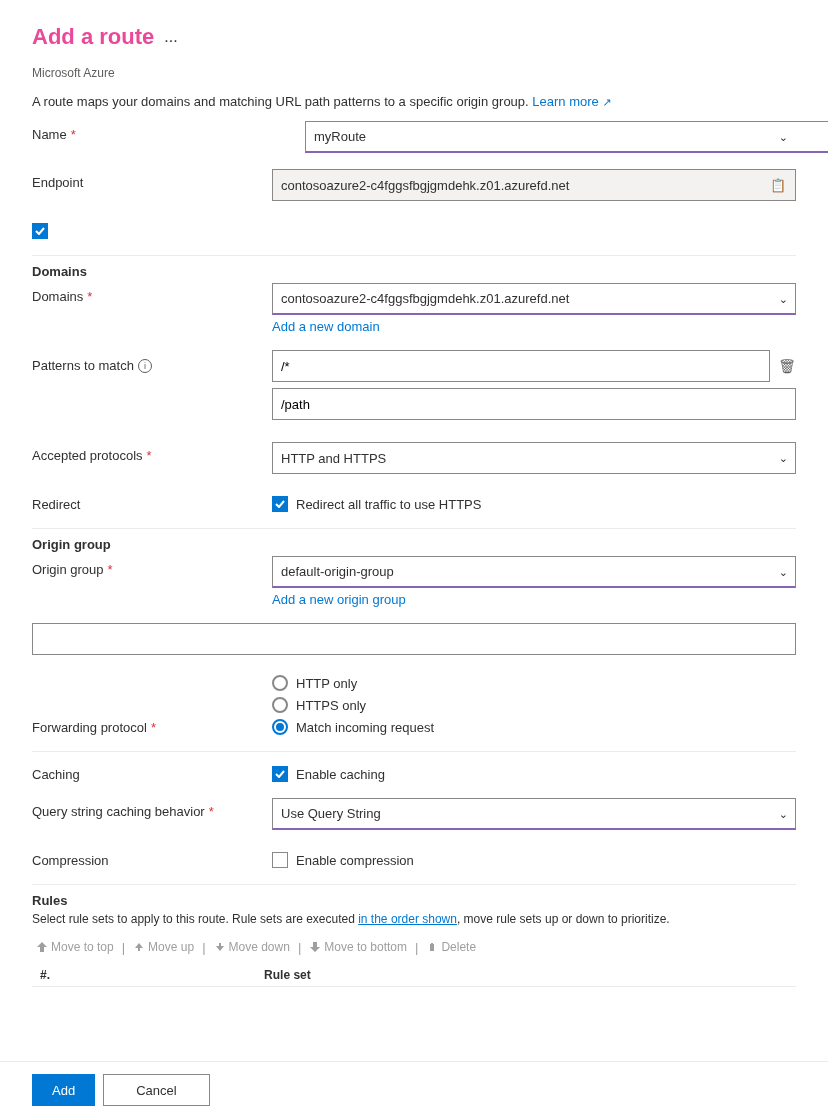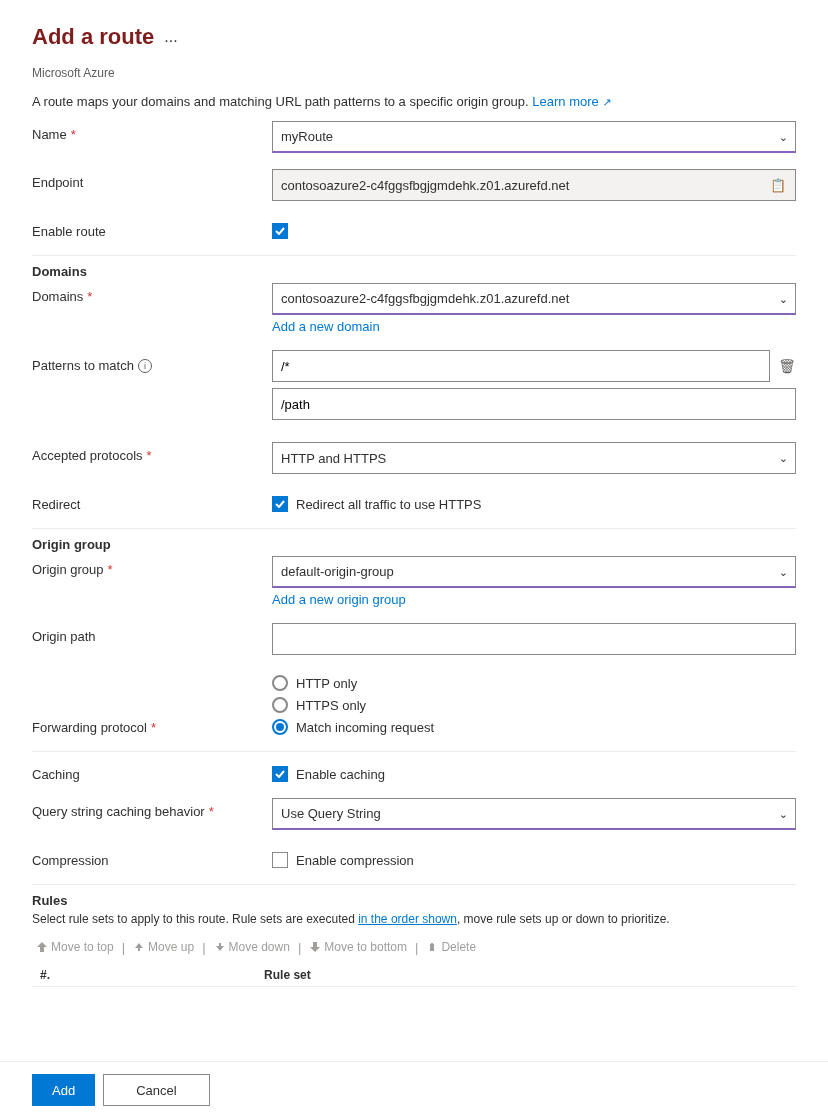--- a/index.html
+++ b/index.html
@@ -1,27 +1,27 @@
 <!DOCTYPE html>
 <html><head>
   <meta charset="utf-8">
   <style>
     * { box-sizing: border-box; margin: 0; padding: 0; }
     body { font-family: 'Segoe UI', Arial, sans-serif; font-size: 13px; color: #323130; background: #fff; }
     .page { max-width: 828px; padding: 24px 32px 32px 32px; }
-    .page-title { font-size: 22px; font-weight: 600; color: #7f1d1d; display: flex; align-items: center; gap: 8px; }
+    .page-title { font-size: 22px; font-weight: 600; color: #ec4899; display: flex; align-items: center; gap: 8px; }
     .page-subtitle { font-size: 12px; color: #605e5c; margin-top: 16px; }
     .description { font-size: 13px; color: #323130; margin-top: 14px; margin-bottom: 12px; }
     .description a { color: #0078d4; text-decoration: none; }
     .form-row { display: flex; align-items: flex-start; margin-bottom: 16px; }
     .form-label { width: 240px; min-width: 240px; font-size: 13px; color: #323130; padding-top: 6px; display: flex; align-items: center; gap: 4px; }
     .form-label .required { color: #d13438; }
     .form-control { flex: 1; }
     .input-field { width: 100%; border: 1px solid #8a8886; padding: 5px 8px; font-size: 13px; color: #323130; background: #fff; height: 32px; }
-    .input-field-active { border-bottom: 2px solid #8764b8; }
+    .input-field-active { border-bottom: 2px solid #8764b8; margin-left: 33px; }
     .input-readonly { background: #f3f2f1; color: #323130; display: flex; align-items: center; justify-content: space-between; padding: 5px 8px; border: 1px solid #8a8886; height: 32px; font-size: 13px; }
     .select-wrapper { position: relative; width: 100%; }
     .select-wrapper select { width: 100%; border: 1px solid #8a8886; padding: 5px 8px; font-size: 13px; color: #323130; background: #fff; height: 32px; appearance: none; cursor: pointer; }
     .select-wrapper .chevron { position: absolute; right: 8px; top: 50%; transform: translateY(-50%); pointer-events: none; color: #323130; font-size: 11px; }
     .checkbox-wrap { display: flex; align-items: center; gap: 8px; padding-top: 6px; }
     .checkbox-blue { width: 16px; height: 16px; background: #0078d4; border: 1px solid #0078d4; display: inline-flex; align-items: center; justify-content: center; cursor: pointer; flex-shrink: 0; }
     .checkbox-blue svg { fill: #fff; }
     .checkbox-empty { width: 16px; height: 16px; background: #fff; border: 1px solid #8a8886; display: inline-flex; align-items: center; justify-content: center; cursor: pointer; flex-shrink: 0; }
     .section-header { font-size: 13px; font-weight: 700; color: #323130; margin-bottom: 4px; }
     .section-block { margin-bottom: 4px; }
@@ -88,21 +88,20 @@
     <div class="form-label">Endpoint</div>
     <div class="form-control">
       <div class="input-readonly">
         <span>contosoazure2-c4fggsfbgjgmdehk.z01.azurefd.net</span>
         <span class="copy-icon">📋</span>
       </div>
     </div>
   </div>
 
   <div class="form-row" style="align-items:center;">
-    <div class="form-label">Enable route</div>
     <div class="form-control">
       <div class="checkbox-wrap">
         <div class="checkbox-blue">
           <svg width="10" height="8" viewBox="0 0 10 8">
               <polyline points="1,4 4,7 9,1" stroke="#fff" stroke-width="2" fill="none"></polyline>
             </svg>
         </div>
       </div>
     </div>
   </div>
@@ -190,21 +189,20 @@
         <select style="border-bottom: 2px solid #8764b8;">
           <option>default-origin-group</option>
         </select>
         <span class="chevron">⌄</span>
       </div>
       <a class="add-link" href="#">Add a new origin group</a>
     </div>
   </div>
 
   <div class="form-row">
-    <div class="form-label">Origin path</div>
     <div class="form-control">
       <input type="text" class="input-field" value="" style="">
     </div>
   </div>
 
   <div class="form-row" style="align-items:flex-end;">
     <div class="form-label" style="padding-top:4px;">
       <span>Forwarding protocol</span>
       <span class="required">*</span>
     </div>

